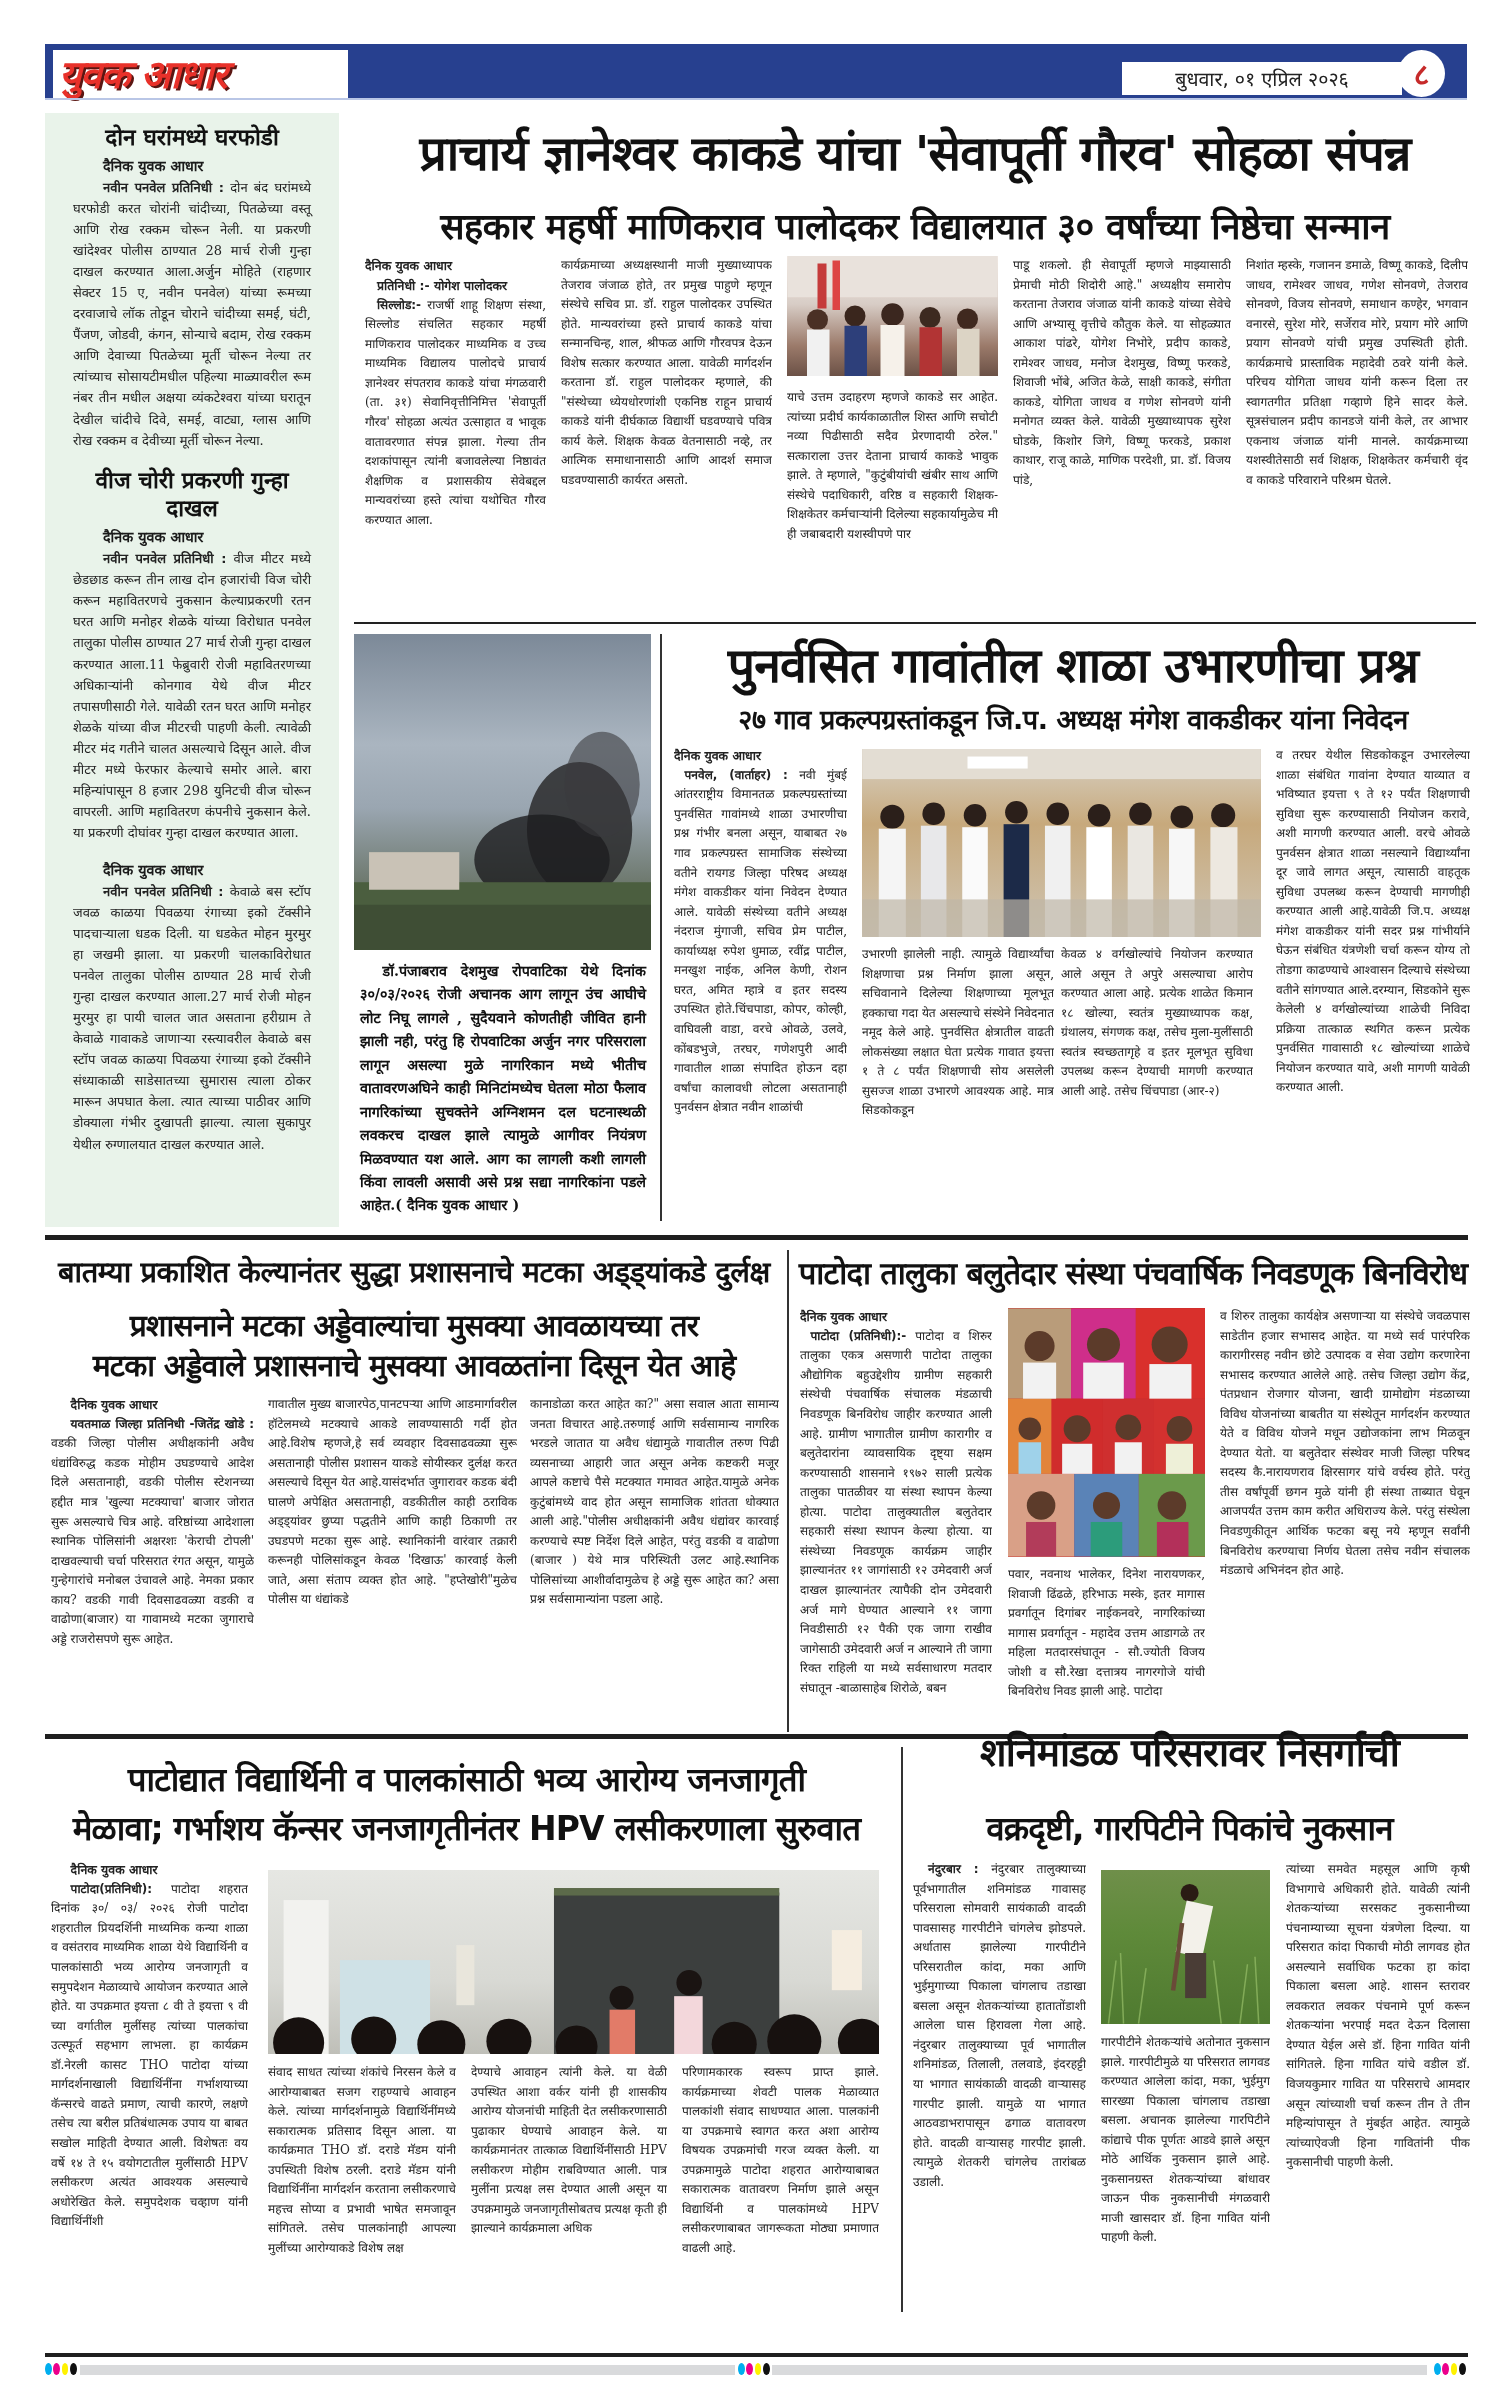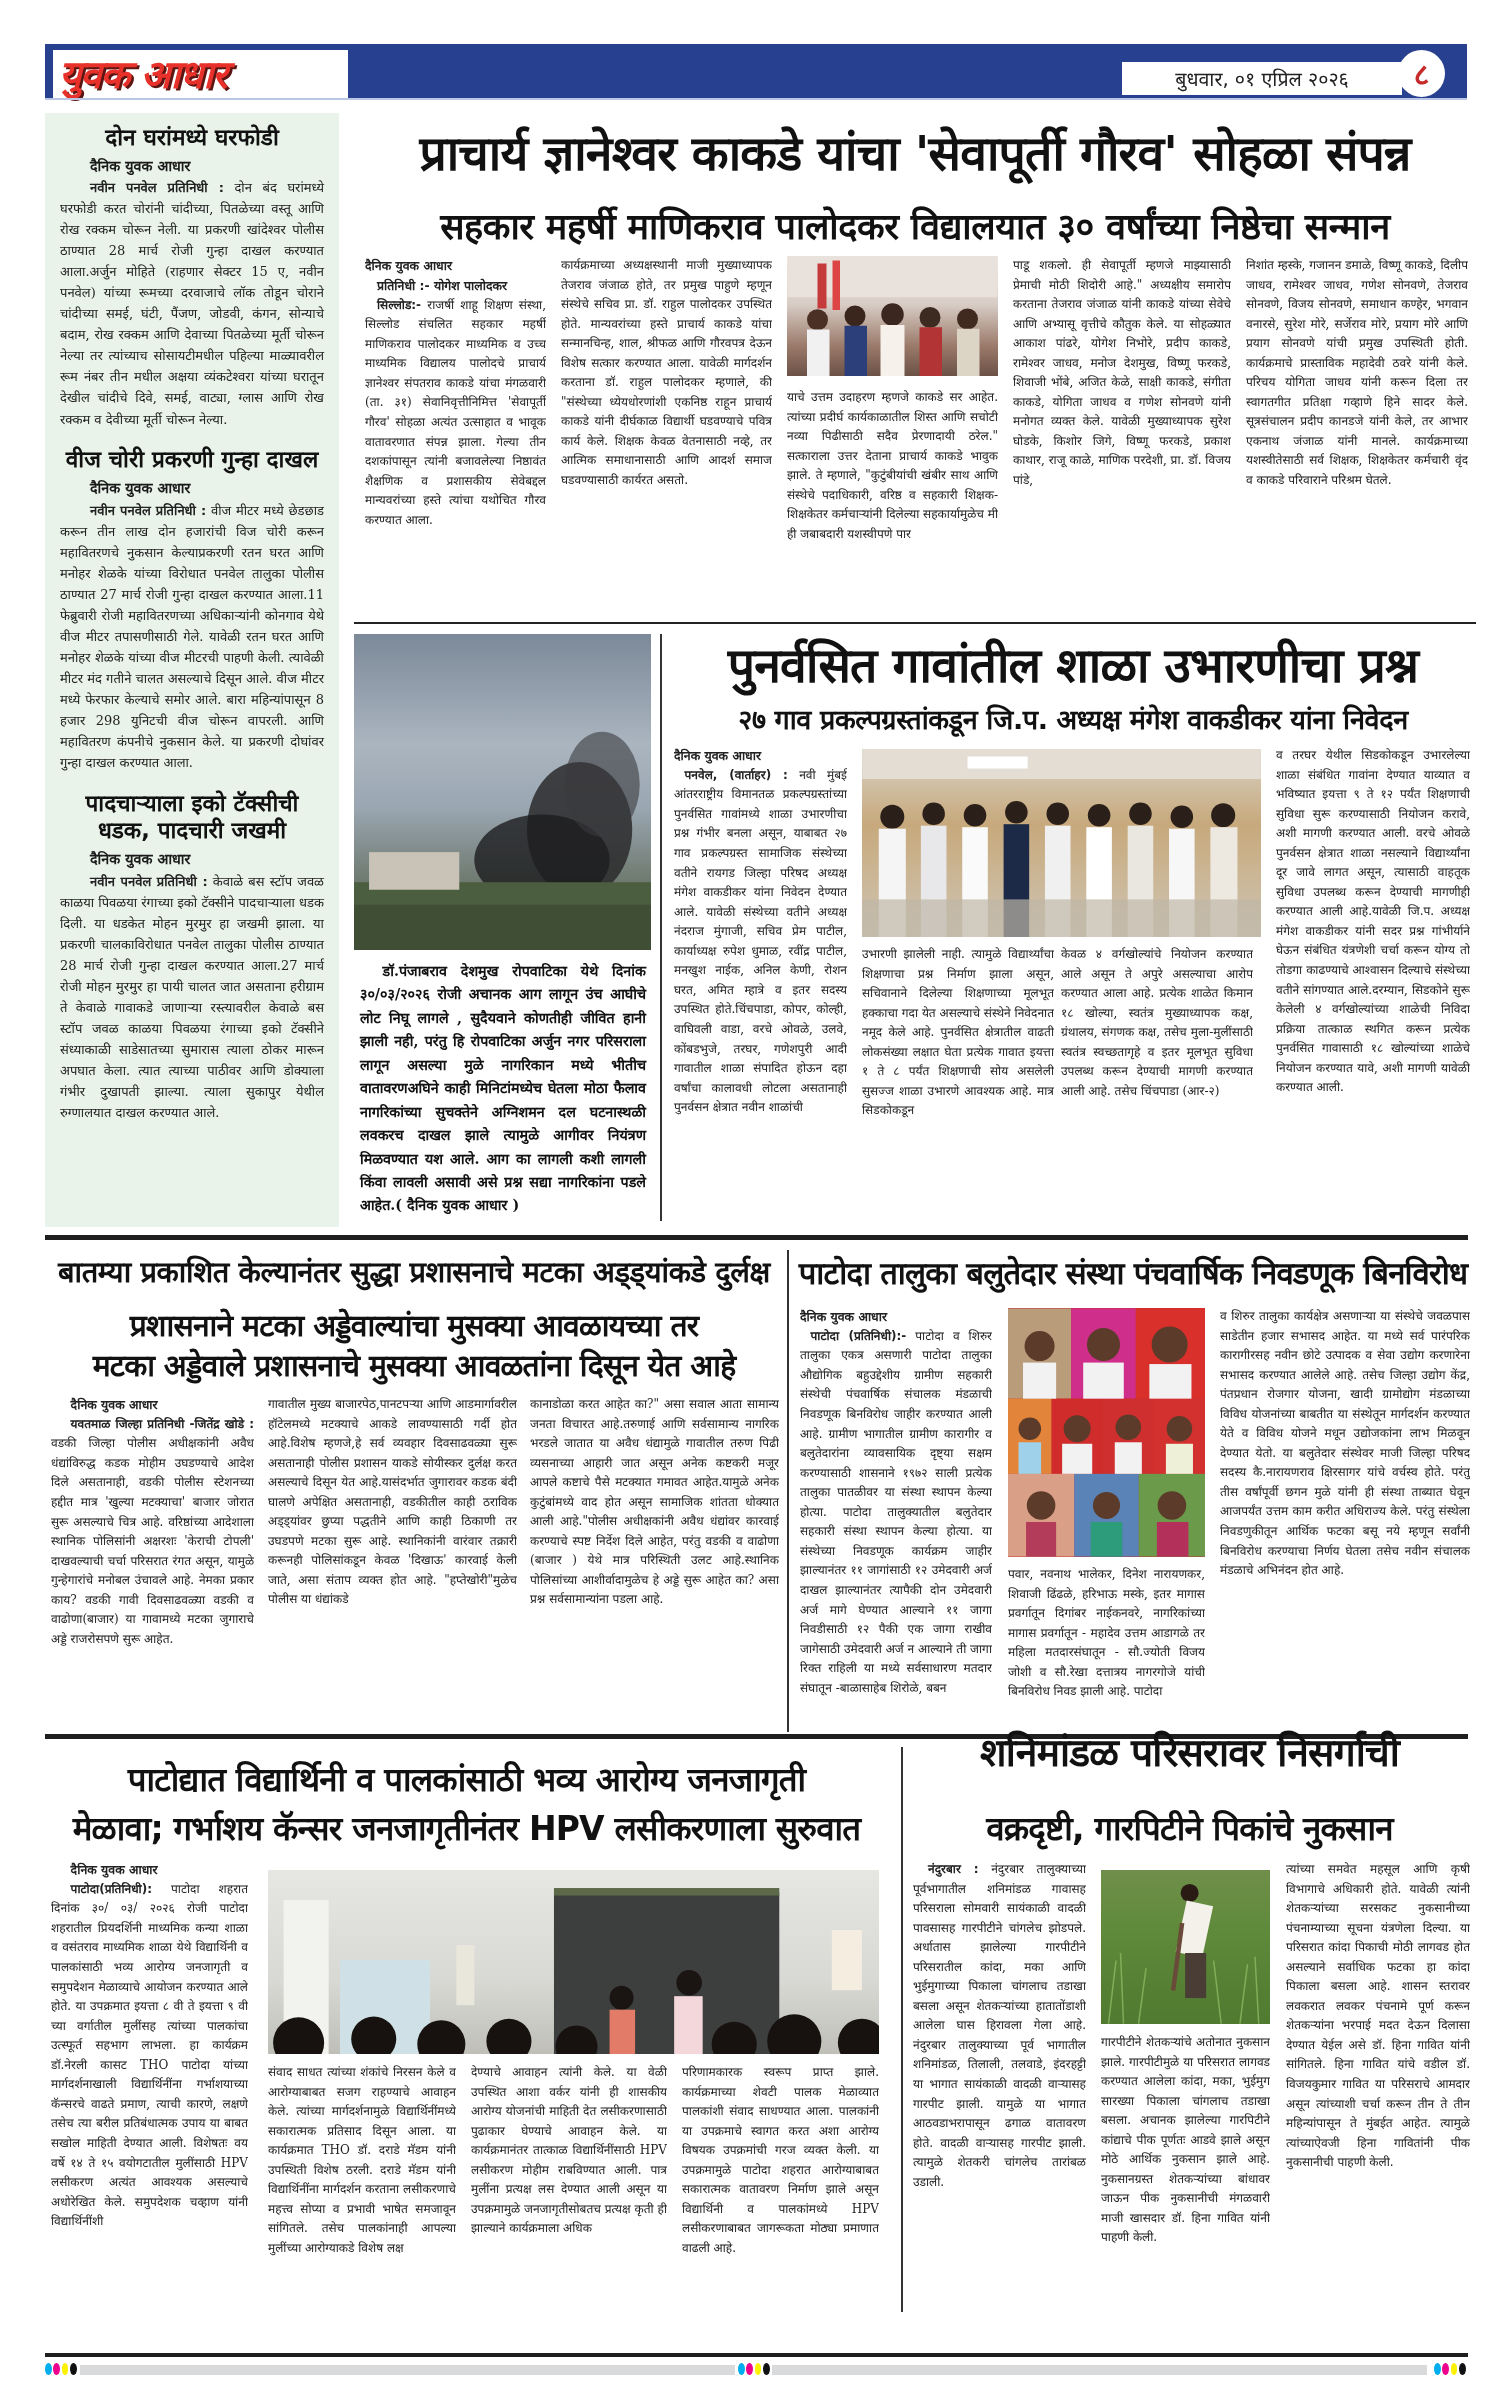--- a/index.html
+++ b/index.html
@@ -9,21 +9,21 @@
 
   
   #masthead { left: 45px; top: 44px; width: 1422px; height: 54px; background: #27408f; }
   #logo-box { left: 53px; top: 50px; width: 295px; height: 48px; background: #ffffff; display:flex; align-items:center; padding-left:6px; }
   #logo-text { font-family: "DejaVu Sans", sans-serif; font-weight: 900; font-size: 39px; color: #e8312a; letter-spacing: -1.5px; text-shadow: 2.3px 2.3px 0 #5a1612; line-height: 1; font-style: italic; }
   #date-box { left: 1122px; top: 62px; width: 280px; height: 33px; background: #fff; display:flex; align-items:center; justify-content:center; font-size: 19.6px; color:#222; }
   #page-circle { left: 1398px; top: 50px; width: 47px; height: 47px; border-radius: 50%; background:#fff; display:flex; align-items:center; justify-content:center; font-weight:900; font-size:30px; color:#c62a2a; }
   #masthead-rule { left: 45px; top: 98px; width: 1422px; height: 1.5px; background: #b9c6e6; }
 
   
-  #sidebar { left: 45px; top: 113px; width: 294px; height: 1114px; background: #e9f3ea; padding: 6px 15px; }
+  #sidebar { left: 45px; top: 113px; width: 294px; height: 1114px; background: #e9f3ea; padding: 6px 28px; }
   .sb-story { margin-bottom: 16.6px; }
   .sb-title { font-weight: 700; font-size: 22.6px; text-align: center; line-height: 1.22; margin: 4.5px 0 4.5px; color:#111; }
   .sb-source { font-weight: 700; font-size: 14.3px; padding-left: 30px; line-height: 1.5; }
   .sb-body { font-family: "DejaVu Serif", serif; font-size: 13px; line-height: 1.62; text-align: justify; color:#222; }
   .sb-body b { font-family: "DejaVu Sans", sans-serif; font-weight: 700; }
   .indent { display:inline-block; width: 30px; }
 
   
   .hl { font-weight: 900; color:#111; letter-spacing:-0.8px; line-height: 1.1; white-space: nowrap; text-align:center; }
   .sub { font-weight: 700; color:#111; letter-spacing:-0.4px; line-height: 1.15; white-space: nowrap; text-align:center; }
@@ -60,21 +60,20 @@
     <div class="sb-title">दोन घरांमध्ये घरफोडी</div>
     <div class="sb-source">दैनिक युवक आधार</div>
     <div class="sb-body"><span class="indent"></span><b>नवीन पनवेल प्रतिनिधी :</b> <span>दोन बंद घरांमध्ये घरफोडी करत चोरांनी चांदीच्या, पितळेच्या वस्तू आणि रोख रक्कम चोरून नेली. या प्रकरणी खांदेश्वर पोलीस ठाण्यात 28 मार्च रोजी गुन्हा दाखल करण्यात आला.अर्जुन मोहिते (राहणार सेक्टर 15 ए, नवीन पनवेल) यांच्या रूमच्या दरवाजाचे लॉक तोडून चोराने चांदीच्या समई, घंटी, पैंजण, जोडवी, कंगन, सोन्याचे बदाम, रोख रक्कम आणि देवाच्या पितळेच्या मूर्ती चोरून नेल्या तर त्यांच्याच सोसायटीमधील पहिल्या माळ्यावरील रूम नंबर तीन मधील अक्षया व्यंकटेश्वरा यांच्या घरातून देखील चांदीचे दिवे, समई, वाट्या, ग्लास आणि रोख रक्कम व देवीच्या मूर्ती चोरून नेल्या.</span></div>
   </div>
   <div class="sb-story">
     <div class="sb-title">वीज चोरी प्रकरणी गुन्हा दाखल</div>
     <div class="sb-source">दैनिक युवक आधार</div>
     <div class="sb-body"><span class="indent"></span><b>नवीन पनवेल प्रतिनिधी :</b> <span>वीज मीटर मध्ये छेडछाड करून तीन लाख दोन हजारांची विज चोरी करून महावितरणचे नुकसान केल्याप्रकरणी रतन घरत आणि मनोहर शेळके यांच्या विरोधात पनवेल तालुका पोलीस ठाण्यात 27 मार्च रोजी गुन्हा दाखल करण्यात आला.11 फेब्रुवारी रोजी महावितरणच्या अधिकाऱ्यांनी कोनगाव येथे वीज मीटर तपासणीसाठी गेले. यावेळी रतन घरत आणि मनोहर शेळके यांच्या वीज मीटरची पाहणी केली. त्यावेळी मीटर मंद गतीने चालत असल्याचे दिसून आले. वीज मीटर मध्ये फेरफार केल्याचे समोर आले. बारा महिन्यांपासून 8 हजार 298 युनिटची वीज चोरून वापरली. आणि महावितरण कंपनीचे नुकसान केले. या प्रकरणी दोघांवर गुन्हा दाखल करण्यात आला.</span></div>
   </div>
   <div class="sb-story">
-    <div class="sb-title">पादचाऱ्याला इको टॅक्सीची धडक, पादचारी जखमी</div>
     <div class="sb-source">दैनिक युवक आधार</div>
     <div class="sb-body"><span class="indent"></span><b>नवीन पनवेल प्रतिनिधी :</b> <span>केवाळे बस स्टॉप जवळ काळया पिवळया रंगाच्या इको टॅक्सीने पादचाऱ्याला धडक दिली. या धडकेत मोहन मुरमुर हा जखमी झाला. या प्रकरणी चालकाविरोधात पनवेल तालुका पोलीस ठाण्यात 28 मार्च रोजी गुन्हा दाखल करण्यात आला.27 मार्च रोजी मोहन मुरमुर हा पायी चालत जात असताना हरीग्राम ते केवाळे गावाकडे जाणाऱ्या रस्त्यावरील केवाळे बस स्टॉप जवळ काळया पिवळया रंगाच्या इको टॅक्सीने संध्याकाळी साडेसातच्या सुमारास त्याला ठोकर मारून अपघात केला. त्यात त्याच्या पाठीवर आणि डोक्याला गंभीर दुखापती झाल्या. त्याला सुकापुर येथील रुग्णालयात दाखल करण्यात आले.</span></div>
   </div>
 </div>
 
 <div class="abs hl" style="left:354px; top:127px; width:1122px; font-size:48px;">प्राचार्य ज्ञानेश्वर काकडे यांचा 'सेवापूर्ती गौरव' सोहळा संपन्न</div>
 <div class="abs sub" style="left:354px; top:206px; width:1122px; font-size:36px;">सहकार महर्षी माणिकराव पालोदकर विद्यालयात ३० वर्षांच्या निष्ठेचा सन्मान</div>
 
 <div class="abs col" style="left:365px; top:256px; width:181px; height:354px;">
   <div class="byline">दैनिक युवक आधार</div>

